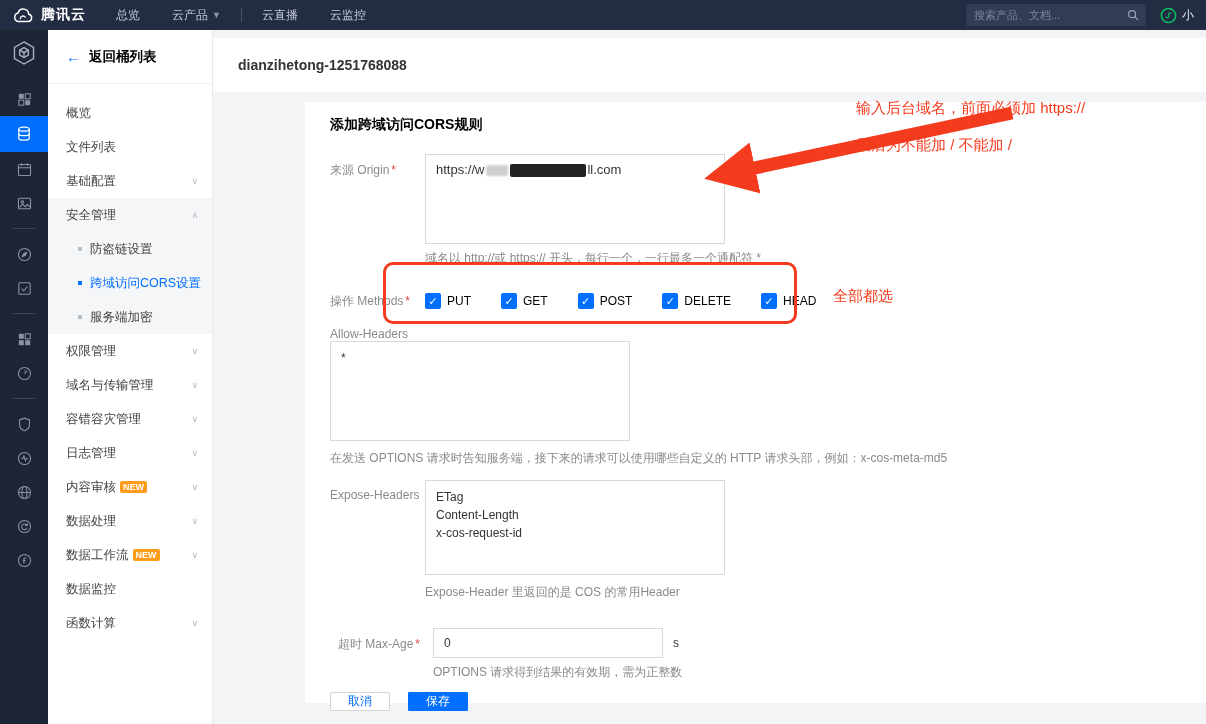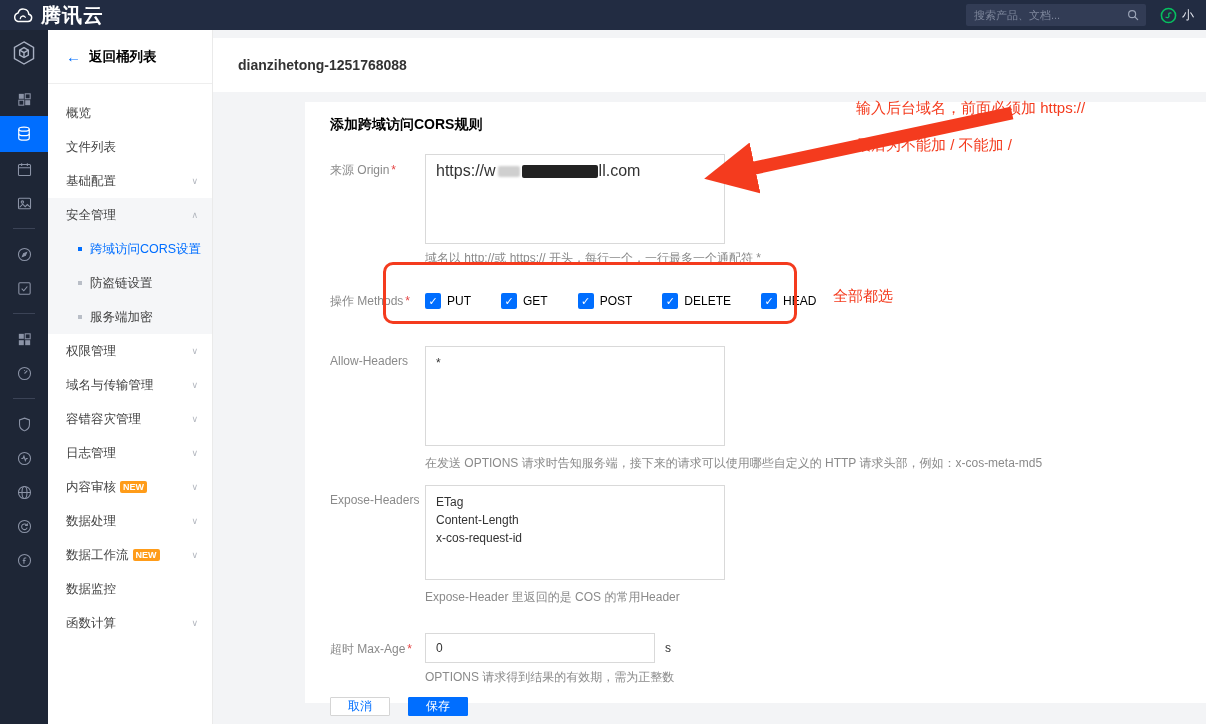--- a/index.html
+++ b/index.html
@@ -5,21 +5,21 @@
   * { margin:0; padding:0; box-sizing:border-box; }
   html,body { width:1206px; height:724px; overflow:hidden; background:#fff;
     font-family:"Liberation Sans","DejaVu Sans",sans-serif; }
   #app { position:relative; width:1206px; height:724px; background:#f3f4f6; }
 
   
   .topbar { position:absolute; left:0; top:0; width:1206px; height:30px;
     background:#222c42; display:flex; align-items:center; z-index:20; }
   .brand { display:flex; align-items:center; gap:7px; padding:0 14px 0 12px; color:#fff; }
   .brand svg { display:block; }
-  .brand-name { font-size:20px; font-weight:bold; letter-spacing:1px; color:#fff; }
+  .brand-name { font-size:14px; font-weight:bold; letter-spacing:1px; color:#fff; }
   .topnav { display:flex; align-items:center; height:100%; }
   .topnav-item { color:#c4cadb; font-size:12px; padding:0 16px; height:100%;
     display:flex; align-items:center; gap:4px; cursor:pointer; }
   .topnav-caret { font-size:9px; color:#8e97ad; }
   .topnav-divider { width:1px; height:14px; background:#4a5369; margin:0 4px; }
   .topbar-right { margin-left:auto; display:flex; align-items:center; gap:14px; padding-right:0; }
   .search-box { position:relative; width:180px; height:22px; background:#323c55;
     border-radius:2px; display:flex; align-items:center; }
   .search-box input { flex:1; background:transparent; border:none; outline:none;
     color:#cdd3e2; font-size:11px; padding:0 8px; font-family:inherit; }
@@ -64,38 +64,38 @@
     padding:14px 0 0 25px; }
   .panel-title { font-size:14px; font-weight:bold; color:#000; margin-bottom:20px; }
 
   .frow { display:flex; }
   .flabel { width:95px; flex:none; font-size:12px; color:#8a8a8a; padding-top:8px; }
   .req { color:#e54545; margin-left:2px; }
   .ffield { font-size:12px; color:#333; }
   .tbox { width:300px; border:1px solid #d9d9d9; background:#fff; font-size:12px;
     color:#333; padding:7px 10px; font-family:inherit; resize:none; outline:none; line-height:1.5; }
   .fake-textarea { width:300px; height:90px; border:1px solid #d9d9d9; padding:7px 10px;
-    font-size:16px; color:#333; cursor:text; }
+    font-size:13px; color:#333; cursor:text; }
   .redact-light { display:inline-block; width:22px; height:11px; background:#cfcfcf;
     border-radius:2px; filter:blur(1px); vertical-align:middle; margin:0 2px; }
   .redact-dark { display:inline-block; width:76px; height:13px; background:#222;
     border-radius:2px; filter:blur(0.5px); vertical-align:middle; margin-right:1px; }
   .hint { font-size:12px; color:#8a8a8a; margin-top:6px; line-height:16px; }
 
   .methods-row { margin-top:20px; align-items:center; }
   .methods-row .flabel { padding-top:0; }
   .methods { display:flex; align-items:center; height:30px; }
   .method-opt { display:flex; align-items:center; margin-right:30px; cursor:pointer; }
   .cbox { width:16px; height:16px; background:#006eff; border-radius:2px; color:#fff;
     font-size:11px; display:flex; align-items:center; justify-content:center; margin-right:6px; }
   .method-label { font-size:12px; color:#000; }
 
-  .row-allow { margin-top:30px; }
+  .row-allow { margin-top:3px;flex-direction:column; }
   .row-expose { margin-top:14px; }
-  .row-maxage { margin-top:28px; }
+  .row-maxage { margin-top:28px;margin-left:8px; }
   .maxage-input { width:230px; height:30px; border:1px solid #d9d9d9; font-size:12px;
     color:#333; padding:0 10px; outline:none; font-family:inherit; }
   .unit { font-size:12px; color:#333; margin-left:10px; }
   .btn-row { margin-top:4px; margin-left:0; display:flex; gap:18px; padding-top:8px; }
   .btn { height:19px; padding:0 17px; font-size:12px; border-radius:1px; cursor:pointer;
     font-family:inherit; }
   .btn-cancel { background:#fff; border:1px solid #d5d5d5; color:#006eff; }
   .btn-save { background:#006eff; border:1px solid #006eff; color:#fff; }
 
   
@@ -114,20 +114,36 @@
 <div id="app">
 
   <div class="topbar">
     <div class="brand">
       <svg width="22" height="15" viewBox="0 0 24 16">
         <path d="M6.5 14.5h11a4 4 0 0 0 .8-7.9A6 6 0 0 0 6.6 5.2 4.8 4.8 0 0 0 6.5 14.5z" fill="none" stroke="#fff" stroke-width="1.6" stroke-linecap="round"></path>
         <path d="M9 11.5a3 3 0 0 1 5.5-1.6" fill="none" stroke="#fff" stroke-width="1.4" stroke-linecap="round"></path>
       </svg>
       <span class="brand-name">腾讯云</span>
     </div>
+    <div class="topnav">
+        <div class="topnav-item">
+          <span>总览</span>
+        </div>
+        <div class="topnav-item">
+          <span>云产品</span>
+          <span class="topnav-caret">▼</span>
+        </div>
+        <span class="topnav-divider"></span>
+        <div class="topnav-item">
+          <span>云直播</span>
+        </div>
+        <div class="topnav-item">
+          <span>云监控</span>
+        </div>
+      </div>
     <div class="topbar-right">
       <div class="search-box">
         <input type="text" placeholder="搜索产品、文档..." style="">
         <svg width="14" height="14" viewBox="0 0 24 24">
           <circle cx="10.5" cy="10.5" r="6" fill="none" stroke="#9aa3b6" stroke-width="2"></circle>
           <path d="M15 15l5 5" stroke="#9aa3b6" stroke-width="2" stroke-linecap="round"></path>
         </svg>
       </div>
       <div class="avatar-wrap">
         <svg width="17" height="17" viewBox="0 0 24 24">
@@ -250,27 +266,27 @@
           <span>文件列表</span>
         </div>
         <div class="side-item">
           <span>基础配置</span>
           <span class="chev">∨</span>
         </div>
         <div class="side-item in-group">
           <span>安全管理</span>
           <span class="chev">∧</span>
         </div>
+        <div class="side-item sub in-group">
+          <span class="bullet"></span>
+          <span>防盗链设置</span>
+        </div>
         <div class="side-item sub active in-group">
           <span class="bullet"></span>
           <span>跨域访问CORS设置</span>
-        </div>
-        <div class="side-item sub in-group">
-          <span class="bullet"></span>
-          <span>防盗链设置</span>
         </div>
         <div class="side-item sub in-group">
           <span class="bullet"></span>
           <span>服务端加密</span>
         </div>
         <div class="side-item">
           <span>权限管理</span>
           <span class="chev">∨</span>
         </div>
         <div class="side-item">

